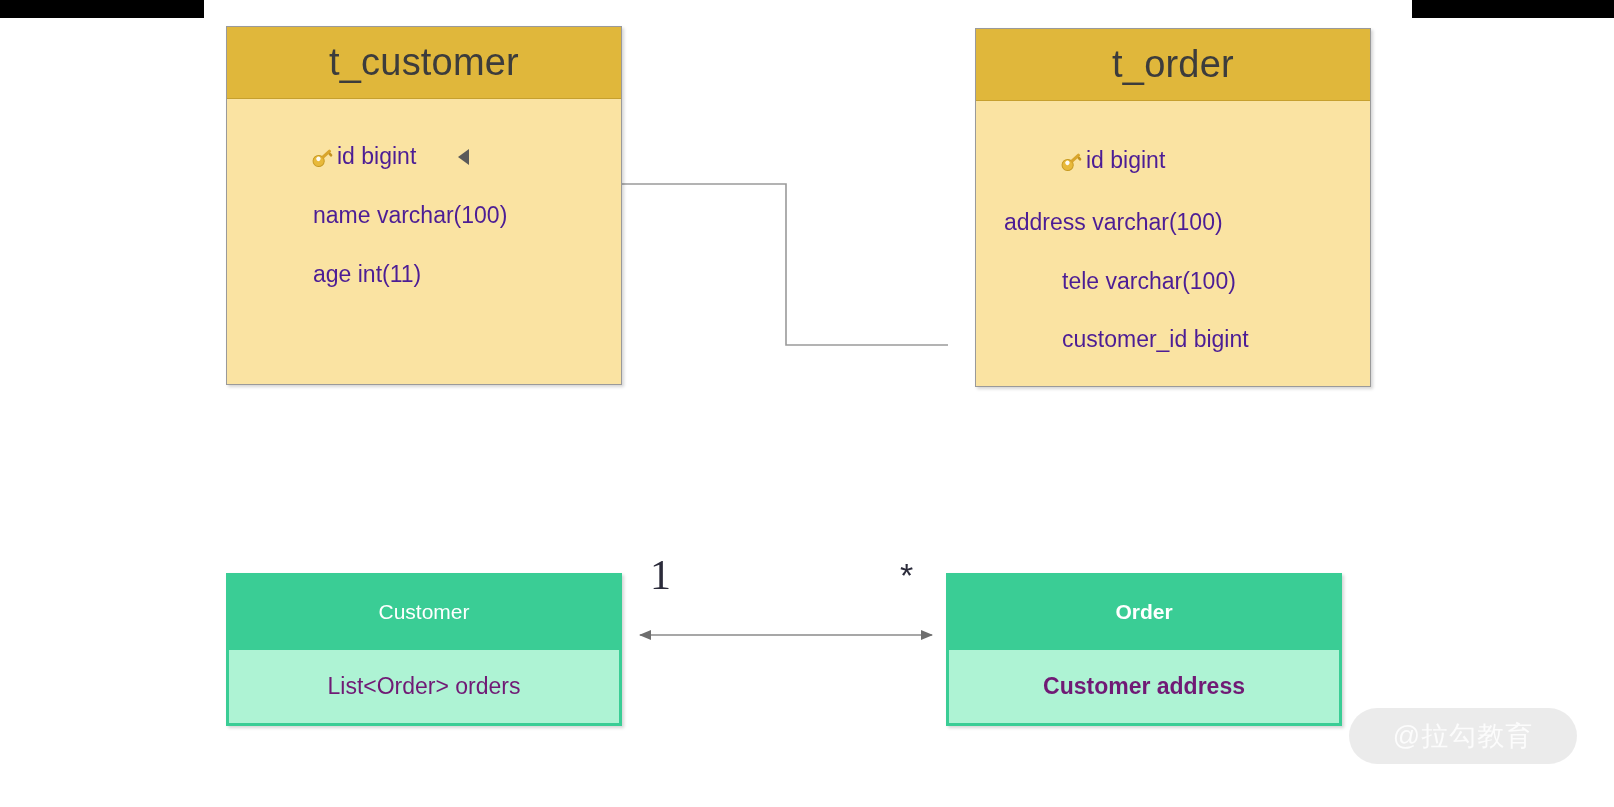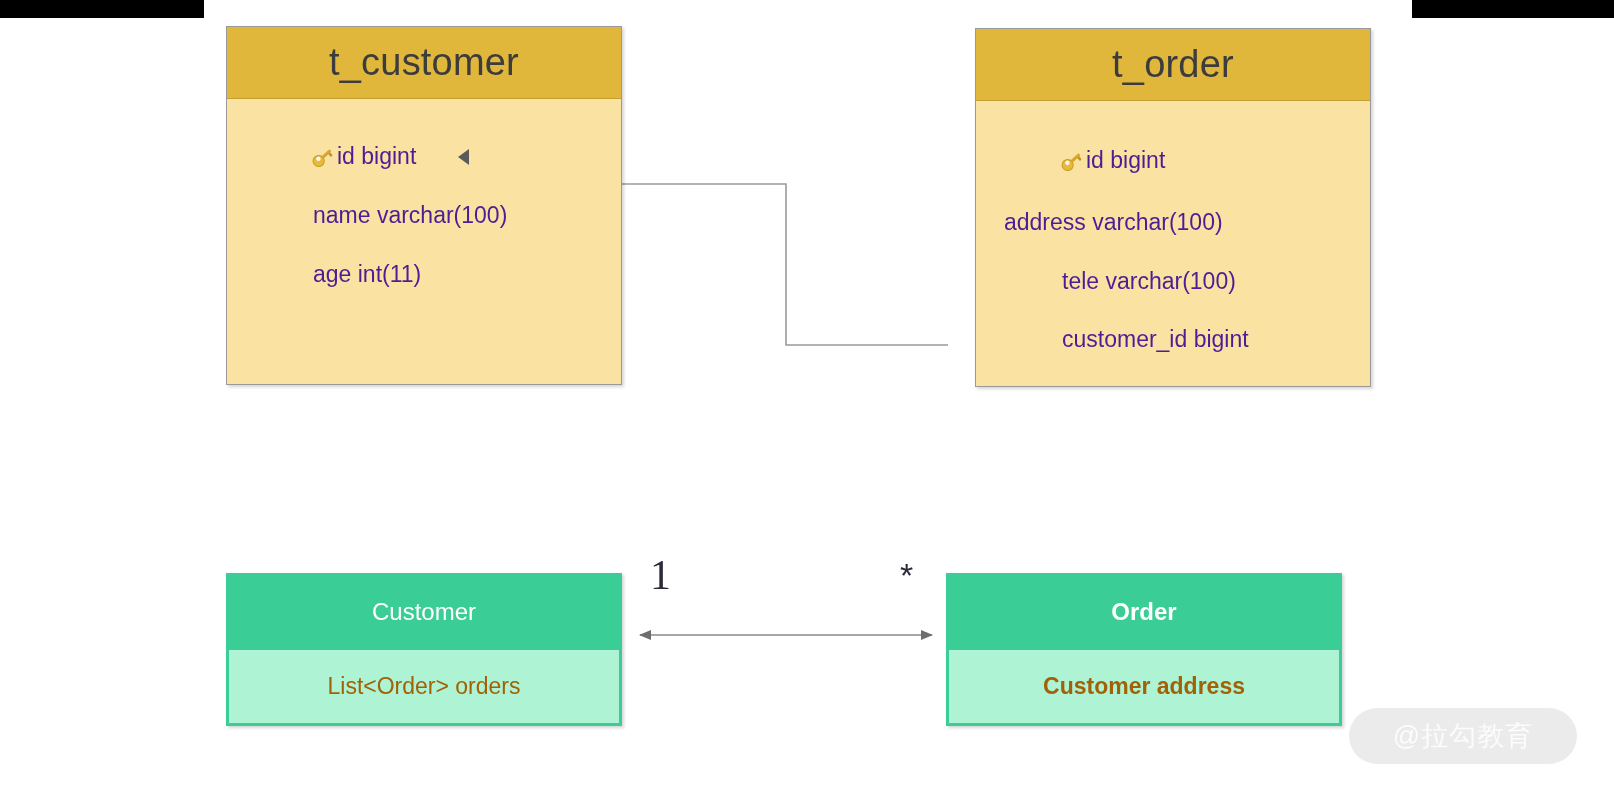--- a/index.html
+++ b/index.html
@@ -91,32 +91,32 @@
     border-right: 11px solid #5a5a5a;
     flex: none;
   }
 
   
   .class-box { border: none; }
   .class-box .box-header {
     height: 77px;
     background: #3acd95;
     color: #ffffff;
-    font-size: 24px;
+    font-size: 21px;
   }
   .class-box .box-body {
     background: #aef3d4;
     border-left: 3px solid #3acd95;
     border-right: 3px solid #3acd95;
     border-bottom: 3px solid #3acd95;
     height: calc(100% - 77px);
     display: flex;
     align-items: center;
     justify-content: center;
-    color: #a16207;
+    color: #701a75;
     font-size: 23px;
   }
 
   
   .connector-svg {
     position: absolute;
     left: 0;
     top: 0;
     width: 1614px;
     height: 807px;

